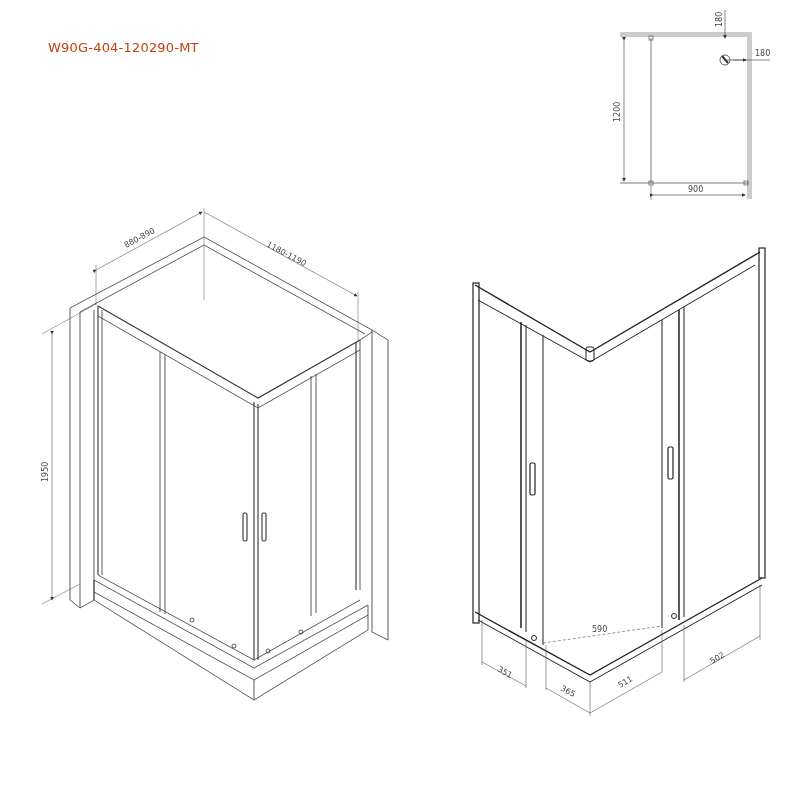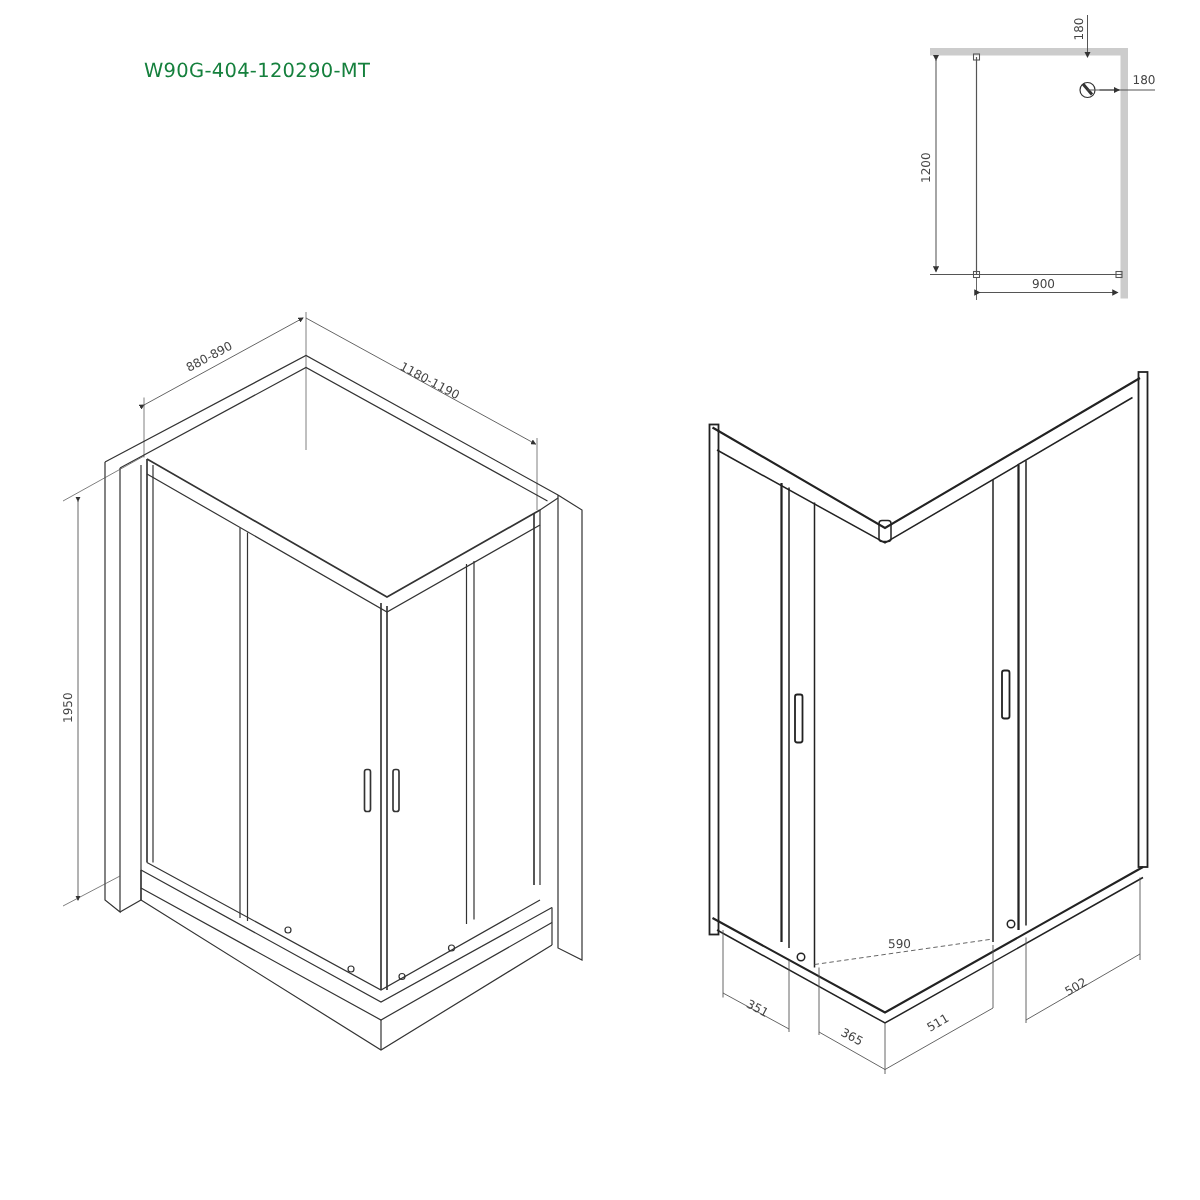--- a/index.html
+++ b/index.html
@@ -1,17 +1,17 @@
 <!DOCTYPE html>
 <html><head>
 <meta charset="utf-8">
 <style>
   html, body { margin:0; padding:0; background:#ffffff; }
   body { width:800px; height:800px; position:relative; overflow:hidden; font-family:"DejaVu Sans", sans-serif; }
-  .title { position:absolute; left:48px; top:40px; font-size:13px; color:#15803d; letter-spacing:0.2px;margin-left:48px; }
+  .title { position:absolute; left:48px; top:40px; font-size:13px; color:#c2410c; letter-spacing:0.2px; }
   svg { position:absolute; left:0; top:0; }
   .dim { font-family:"DejaVu Sans", sans-serif; font-size:8px; fill:#444; }
 </style>
 </head>
 <body>
 
 <div class="title">W90G-404-120290-MT</div>
 
 <svg width="800" height="800" viewBox="0 0 800 800">
   <defs>

